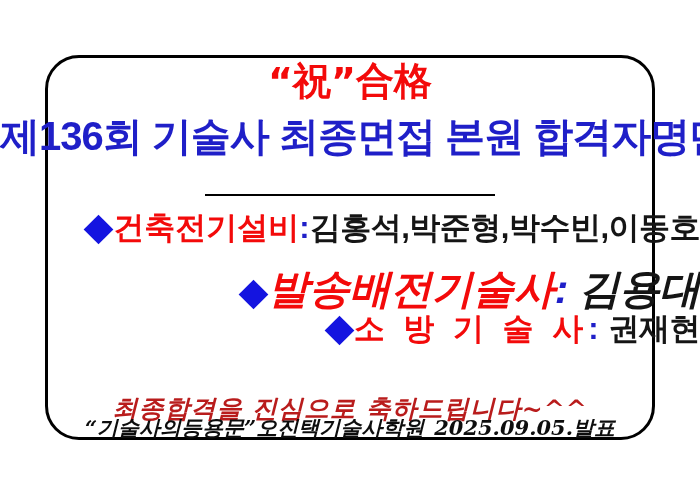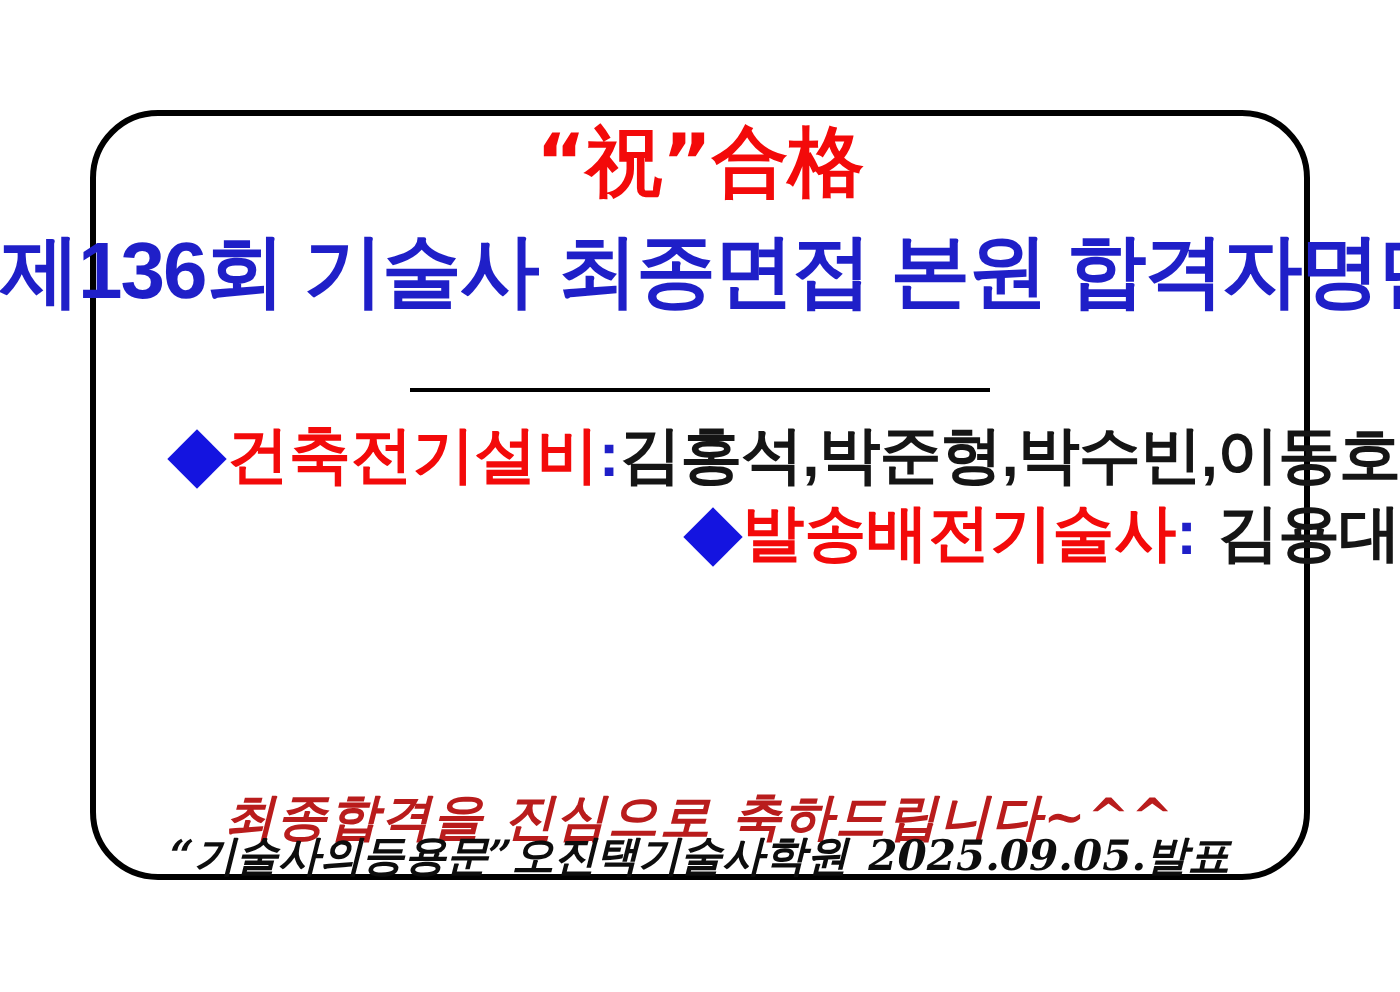--- a/index.html
+++ b/index.html
@@ -96,21 +96,21 @@
   .result-row {
     position: absolute;
     width: 700px;
     text-align: right;
     white-space: nowrap;
     line-height: 1;
     font-weight: bold;
     font-family: "Liberation Sans", sans-serif;
   }
   #row-1 { top: 212px; font-size: 31px; }
-  #row-2 { top: 251px; font-size: 31px; }
+  #row-2 { top: 269px; font-size: 41px; font-style: italic; }
   #row-3 { top: 313px; font-size: 31px; }
 
   .diamond {
     display: inline-block;
     width: 21px;
     height: 21px;
     background: #1414e0;
     transform: rotate(45deg);
     vertical-align: -2px;
     margin-right: 4px;
@@ -173,20 +173,23 @@
     <div id="count-underline"></div>
 
     <div class="result-row" id="row-1">
       <span class="diamond"></span><span class="field">건축전기설비</span><span class="colon">:</span><span class="names">김홍석,박준형,박수빈,이동호</span>
     </div>
 
     <div class="result-row" id="row-2">
       <span class="diamond"></span><span class="field">발송배전기술사</span><span class="colon">:</span><span class="gap"></span><span class="names">김용대</span>
     </div>
 
+    <div class="result-row" id="row-3">
+      <span class="diamond"></span><span class="field spaced">소 방 기 술 사</span><span class="colon">:</span><span class="gap"></span><span class="names">권재현</span>
+    </div>
 
     <div class="line" id="congrats">최종합격을 진심으로 축하드립니다~^^</div>
 
     <div class="line" id="footer">
       <span>“기술사의등용문”</span><span>오진택기술사학원</span><span class="gap"></span><span>2025.09.05.발표</span>
     </div>
 
   </div>
 </div>
 

